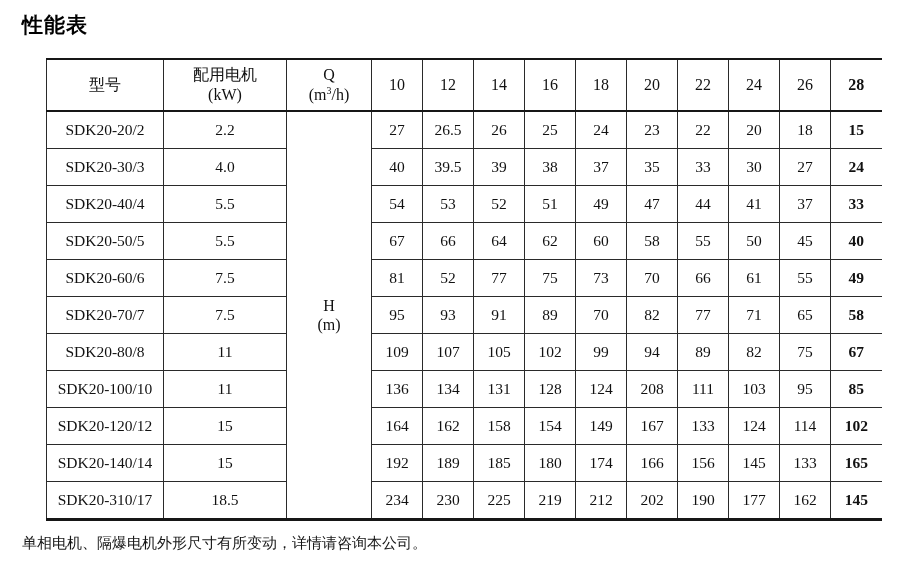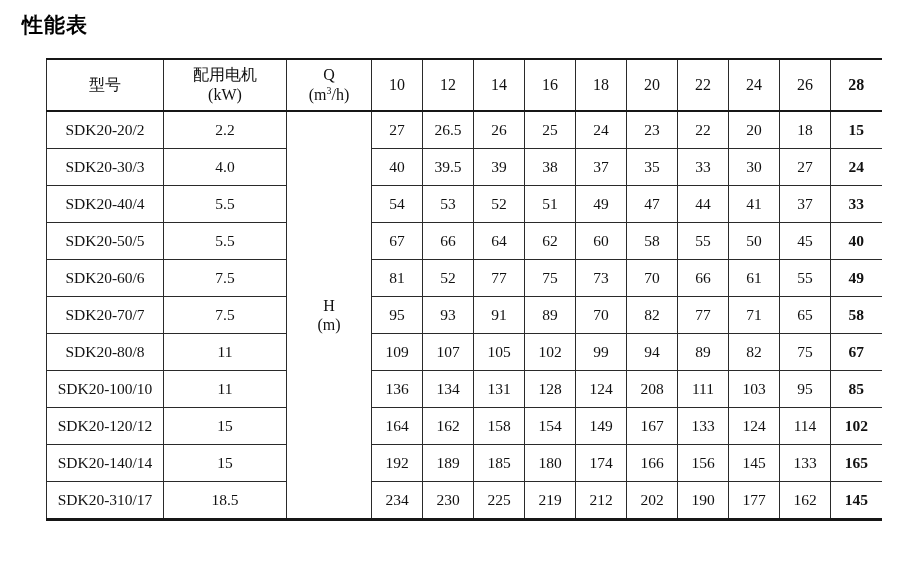--- a/index.html
+++ b/index.html
@@ -277,13 +277,14 @@
           <td>212</td>
           <td>202</td>
           <td>190</td>
           <td>177</td>
           <td>162</td>
           <td>145</td>
         </tr>
       </tbody>
   </table>
 
+  <p class="note">单相电机、隔爆电机外形尺寸有所变动，详情请咨询本公司。</p>
 </div>
 
 </body></html>

